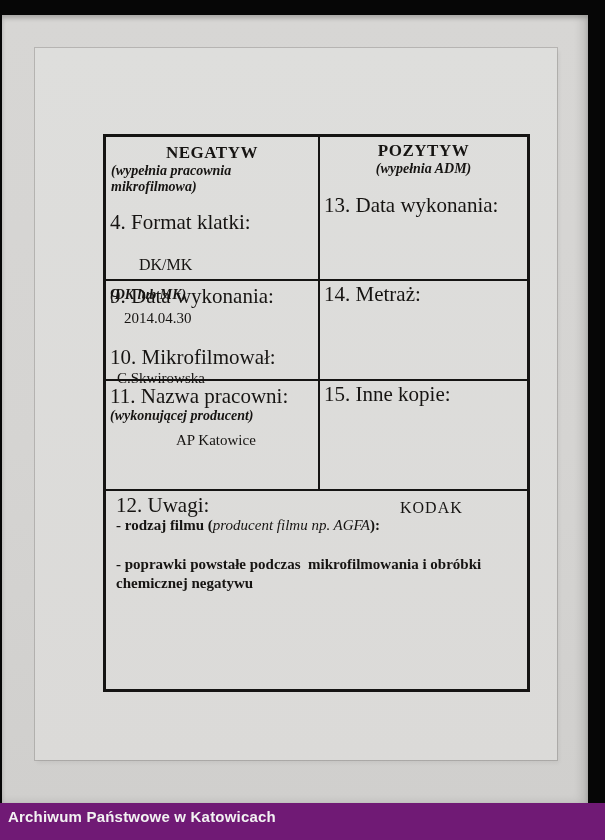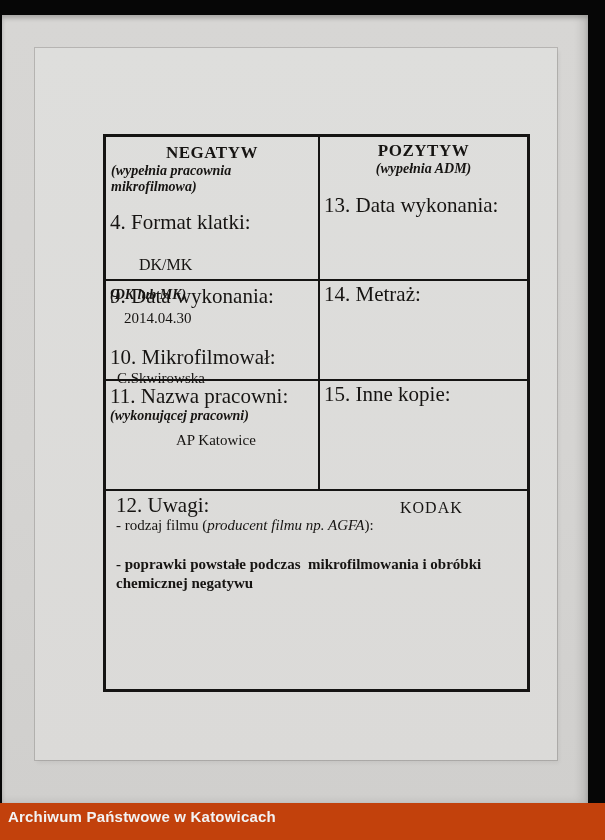--- a/index.html
+++ b/index.html
@@ -50,35 +50,35 @@
   .v-f8  { margin-top:22px; margin-left:29px; font-size:16px; }
   .n-f8  { margin-top:13px; }
   .m-f13 { margin-top:16px; }
   .v-f9  { margin-top:2px; margin-left:14px; }
   .m-f10 { margin-top:18px; }
   .v-f10 { margin-top:0; margin-left:7px; }
   .n-f11 { margin-top:0; }
   .v-f11 { margin-top:8px; margin-left:66px; }
 
   .uwagi-line1 { font-size:15px; line-height:1.15; max-width:300px; }
-  .uwagi-line1 .b { font-weight:normal;text-align:center; }
+  .uwagi-line1 .b { font-weight:bold;text-align:center; }
   .uwagi-line1 .i { font-style:italic; }
   .film-value {
     position:absolute; left:288px; top:8px;
     font-size:16px; letter-spacing:1px;
   }
   .uwagi-line2 {
     font-weight:bold; font-size:15px; line-height:1.25;
     margin-top:21px; max-width:386px; white-space:pre-wrap;
   }
 
   
   .footer-bar {
     position:absolute; left:0; bottom:0; width:605px; height:37px;
-    background:#c2410c;
+    background:#701a75;
   }
   .footer-label {
     position:absolute; left:8px; top:5px;
     font-family:"Liberation Sans", sans-serif; font-weight:bold;
     font-size:15px; color:#f2f2f2; letter-spacing:0.2px;
   }
 </style>
 </head>
 <body>
 
@@ -110,21 +110,21 @@
           <div class="val v-f10">C.Skwirowska</div>
         </div>
         <div class="cell-r">
           <div class="lbl">14. Metraż:</div>
         </div>
       </div>
 
       <div class="t-row row-3">
         <div class="cell-l">
           <div class="lbl">11. Nazwa pracowni:</div>
-          <div class="note n-f11">(wykonującej pracowni)</div>
+          <div class="note n-f11">(wykonującej producent)</div>
           <div class="val v-f11">AP Katowice</div>
         </div>
         <div class="cell-r">
           <div class="lbl">15. Inne kopie:</div>
         </div>
       </div>
 
       <div class="t-row row-4">
         <div class="cell-full">
           <div class="lbl">12. Uwagi:</div>

